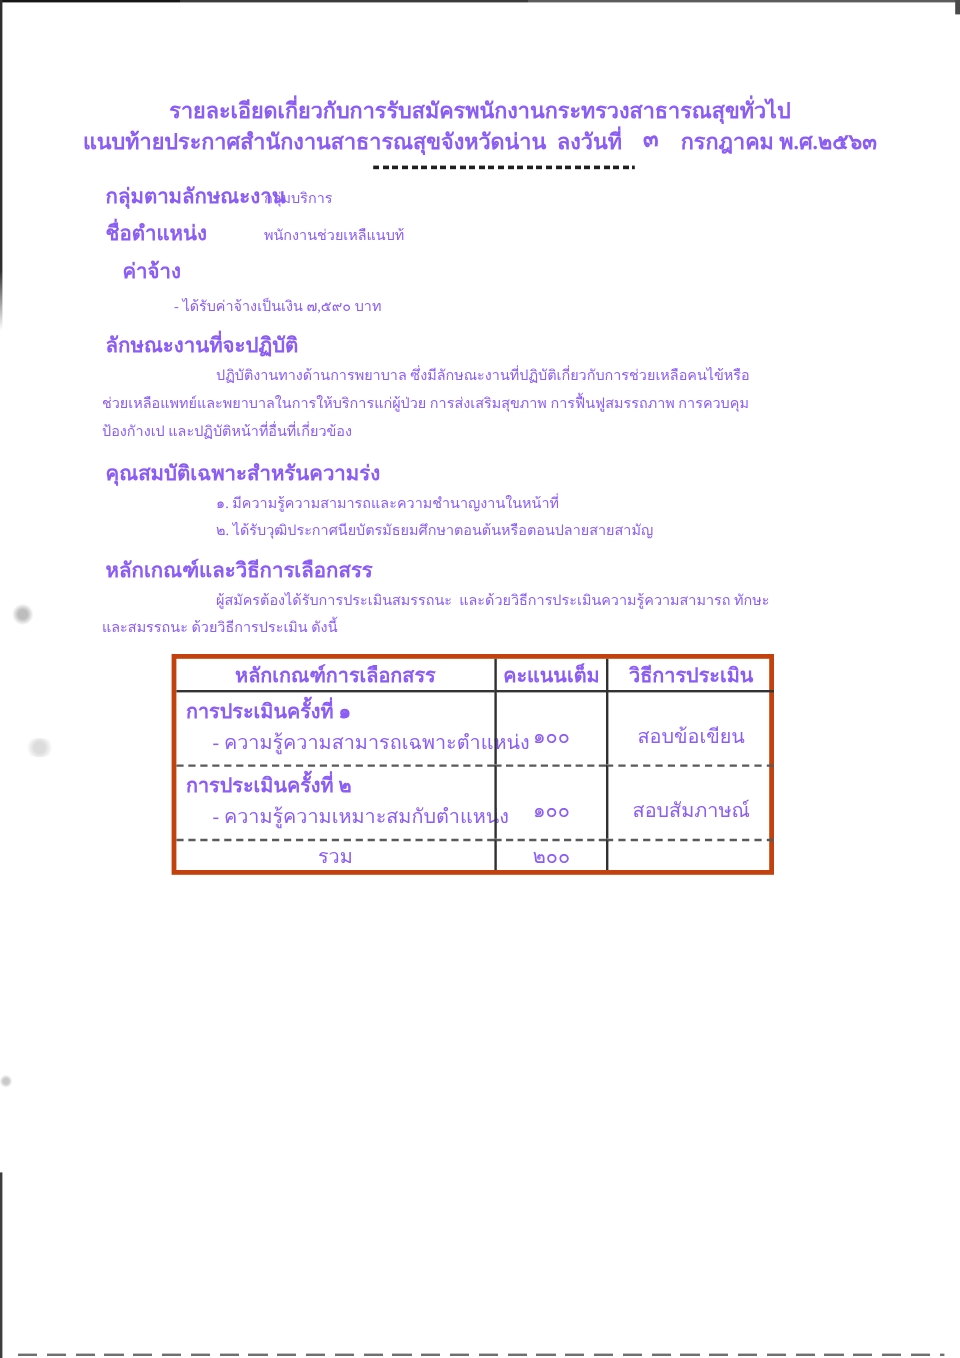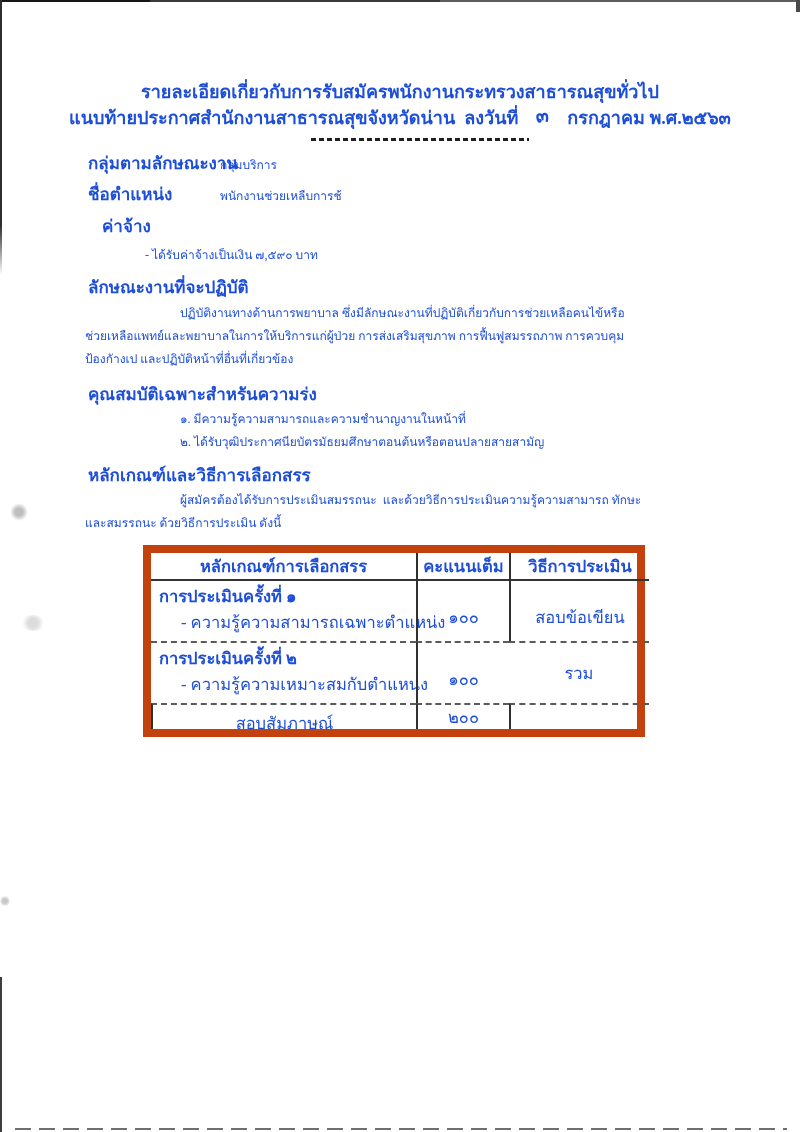--- a/index.html
+++ b/index.html
@@ -2,38 +2,38 @@
 <html lang="th"><head>
 <meta charset="utf-8">
 <style>
   html,body{margin:0;padding:0;background:#ffffff;}
   .page{
     position:relative;
     width:800px;height:1132px;
     background:#ffffff;
     overflow:hidden;
     font-family:"Liberation Serif","DejaVu Serif",serif;
-    color:#1d4ed8;
+    color:#8b5cf6;
   }
   .t{white-space:pre;}
   .abs{position:absolute;}
   .bold{font-weight:700;}
   .title-line{width:800px;text-align:center;font-weight:700;font-size:18px;line-height:24px;}
   .date-day{display:inline-block;margin:0 18px;transform:rotate(-5deg) translateY(-2px);font-size:19px;}
   .divider{
     height:3px;
     background:repeating-linear-gradient(90deg,#1f1f1f 0 5px,transparent 5px 8px);
   }
   .body-text{font-size:12px;line-height:22px;}
   .heading{font-weight:700;font-size:17px;line-height:22px;}
   
   .sel-table{
     position:absolute;left:143px;top:545px;
     width:502px;
-    border:8px solid #c2410c;
+    border:4px solid #c2410c;
     display:grid;
     grid-template-columns:265px 93px 140px;
     grid-template-rows:26px 62px 62px 26px;
     font-size:16.5px;
     box-sizing:border-box;
     background:#fff;
   }
   .cell{box-sizing:border-box;display:flex;align-items:center;justify-content:center;}
   .cell.left{justify-content:flex-start;display:block;padding:3px 6px 0 8px;}
   .colsep{border-left:2px solid #303030;}
@@ -75,21 +75,21 @@
   <div class="abs title-line" style="top:80px;">รายละเอียดเกี่ยวกับการรับสมัครพนักงานกระทรวงสาธารณสุขทั่วไป</div>
   <div class="abs title-line" style="top:106px;">
     <span class="t">แนบท้ายประกาศสำนักงานสาธารณสุขจังหวัดน่าน  ลงวันที่</span><span class="date-day">๓</span><span class="t">กรกฎาคม พ.ศ.๒๕๖๓</span>
   </div>
   <div class="abs divider" style="left:311px;top:138px;width:218px;"></div>
 
   <div class="abs heading t" style="left:88px;top:153px;">กลุ่มตามลักษณะงาน</div>
   <div class="abs body-text t" style="left:220px;top:154px;">กลุ่มบริการ</div>
 
   <div class="abs heading t" style="left:88px;top:184px;">ชื่อตำแหน่ง</div>
-  <div class="abs body-text t" style="left:220px;top:185px;">พนักงานช่วยเหลืบการช้</div>
+  <div class="abs body-text t" style="left:220px;top:185px;">พนักงานช่วยเหลืแนบท้</div>
 
   <div class="abs heading t" style="left:88px;top:216px;margin-left:14px;">ค่าจ้าง</div>
   <div class="abs body-text t" style="left:145px;top:244px;">- ได้รับค่าจ้างเป็นเงิน ๗,๕๙๐ บาท</div>
 
   <div class="abs heading t" style="left:88px;top:277px;">ลักษณะงานที่จะปฏิบัติ</div>
   <div class="abs body-text t" style="left:180px;top:302px;">ปฏิบัติงานทางด้านการพยาบาล ซึ่งมีลักษณะงานที่ปฏิบัติเกี่ยวกับการช่วยเหลือคนไข้หรือ</div>
   <div class="abs body-text t" style="left:85px;top:325px;">ช่วยเหลือแพทย์และพยาบาลในการให้บริการแก่ผู้ป่วย การส่งเสริมสุขภาพ การฟื้นฟูสมรรถภาพ การควบคุม</div>
   <div class="abs body-text t" style="left:85px;top:348px;">ป้องกัางเป และปฏิบัติหน้าที่อื่นที่เกี่ยวข้อง</div>
 
   <div class="abs heading t" style="left:88px;top:384px;">คุณสมบัติเฉพาะสำหรันความร่ง</div>
@@ -111,20 +111,20 @@
       <div class="assess-item t">- ความรู้ความสามารถเฉพาะตำแหน่ง</div>
     </div>
     <div class="cell colsep rowsep-solid" style="padding-top:12px;">๑๐๐</div>
     <div class="cell colsep rowsep-solid" style="padding-top:12px;">สอบข้อเขียน</div>
 
     <div class="cell left rowsep-dash">
       <div class="assess-title t">การประเมินครั้งที่ ๒</div>
       <div class="assess-item t">- ความรู้ความเหมาะสมกับตำแหน่ง</div>
     </div>
     <div class="cell colsep rowsep-dash" style="padding-top:12px;">๑๐๐</div>
+    <div class="cell colsep rowsep-dash" style="padding-top:12px;">สอบสัมภาษณ์</div>
+
     <div class="cell rowsep-dash">รวม</div>
-
-    <div class="cell colsep rowsep-dash" style="padding-top:12px;">สอบสัมภาษณ์</div>
     <div class="cell colsep rowsep-dash">๒๐๐</div>
     <div class="cell colsep rowsep-dash"></div>
   </div>
 
 </div>
 
 </body></html>

